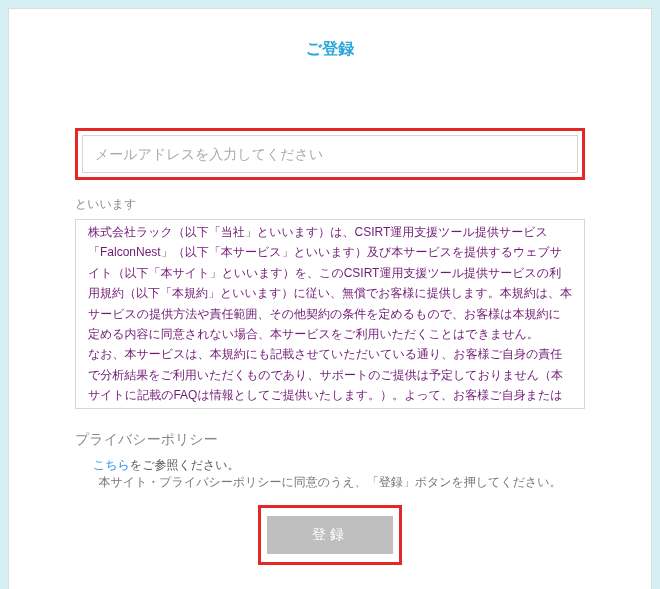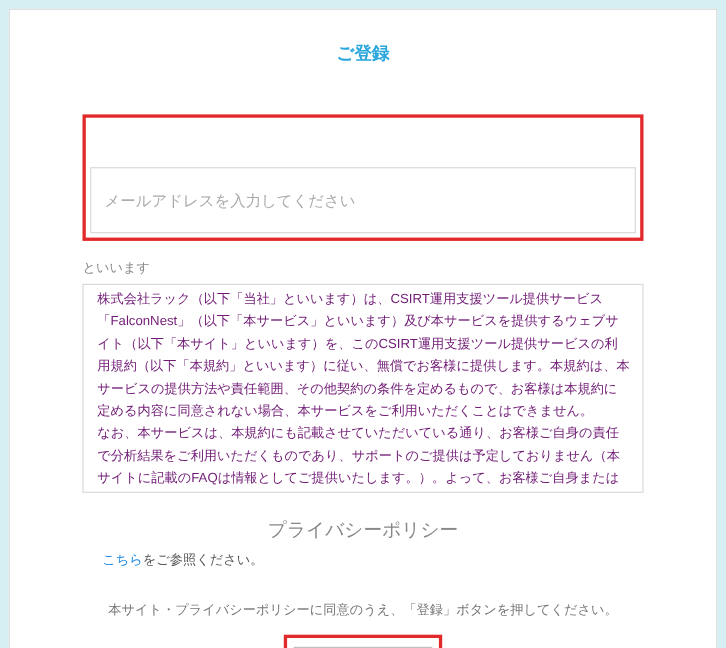--- a/index.html
+++ b/index.html
@@ -15,55 +15,54 @@
       width: 644px;
       margin: 0 auto;
       padding: 30px 66px 16px 66px;
       border: 1px solid #ddd;
     }
     .page-title {
       text-align: center;
       color: #29a6db;
       font-size: 16px;
       font-weight: bold;
-      margin-bottom: 44px;
+      margin-bottom: 68px;
     }
     .field-label {
       font-size: 12px;
       color: #888;
       margin-bottom: 6px;
     }
     .email-wrap {
       border: 3px solid #e2292a;
       padding: 4px;
       margin-bottom: 16px;
     }
     .email-input {
       width: 100%;
-      padding: 21px 12px;
+      padding: 10px 12px;
       font-size: 14px;
       color: #888;
       border: 1px solid #d6d6d6;
-      margin-top: 41px;
     }
     .email-input::placeholder { color: #aaa; }
     .terms-box {
       width: 100%;
       height: 190px;
       overflow-y: scroll;
       border: 1px solid #d6d6d6;
       padding: 2px 12px;
       font-size: 12px;
       line-height: 1.7;
       color: #701a75;
       margin-bottom: 22px;
       white-space: pre-wrap;
     }
-    .privacy-label { font-size: 17px; color: #888; margin-bottom: 8px; text-align: center; }
-    .privacy-link { margin-left: 18px; margin-bottom: 28px; font-size: 12px; }
+    .privacy-label { font-size: 14px; color: #888; margin-bottom: 8px; }
+    .privacy-link { margin-left: 18px; font-size: 12px; }
     .privacy-link a { color: #1e88e5; text-decoration: none; }
     .consent-note {
       text-align: center;
       font-size: 12px;
       color: #777;
       margin-bottom: 14px;
     }
     .agree-wrap {
       width: 144px;
       margin: 0 auto 14px auto;

